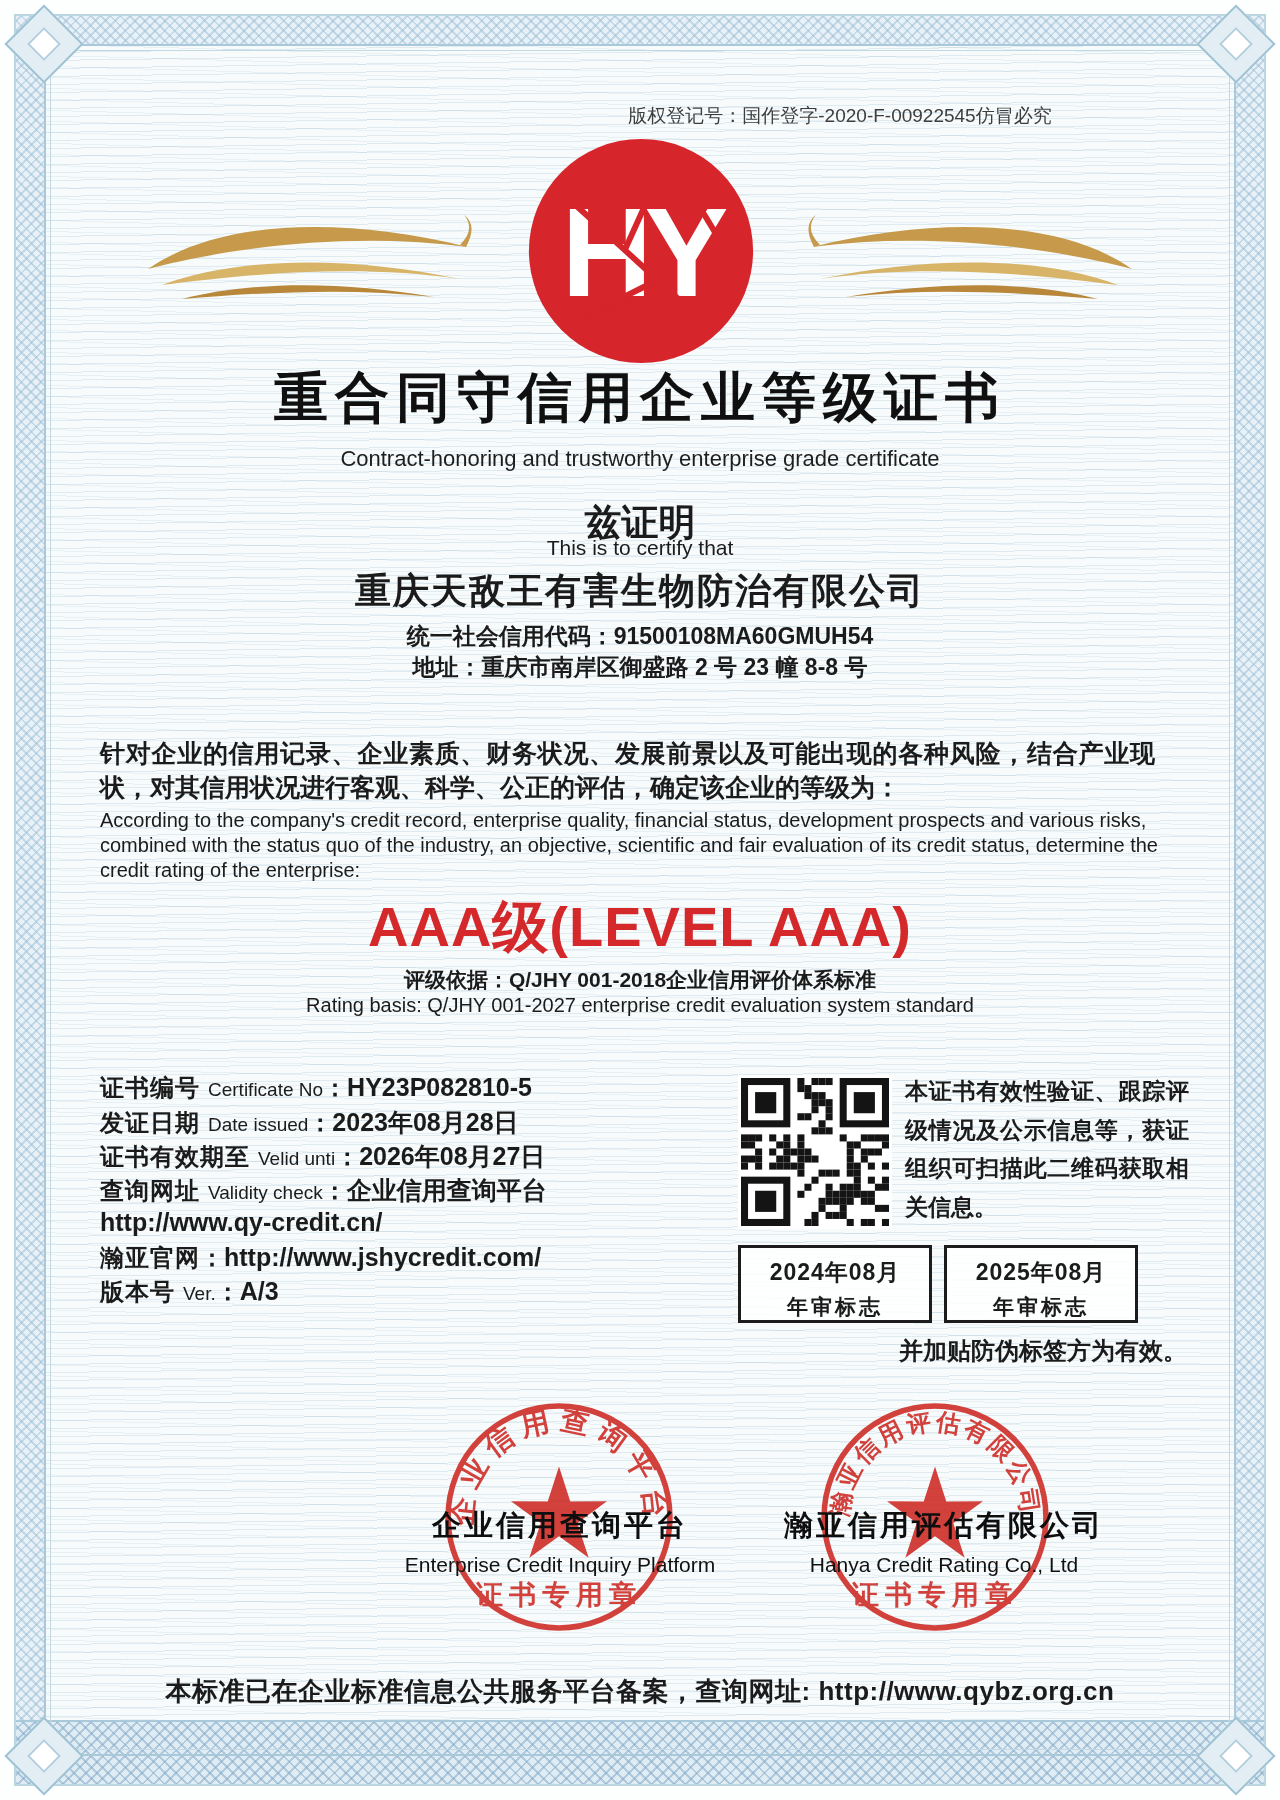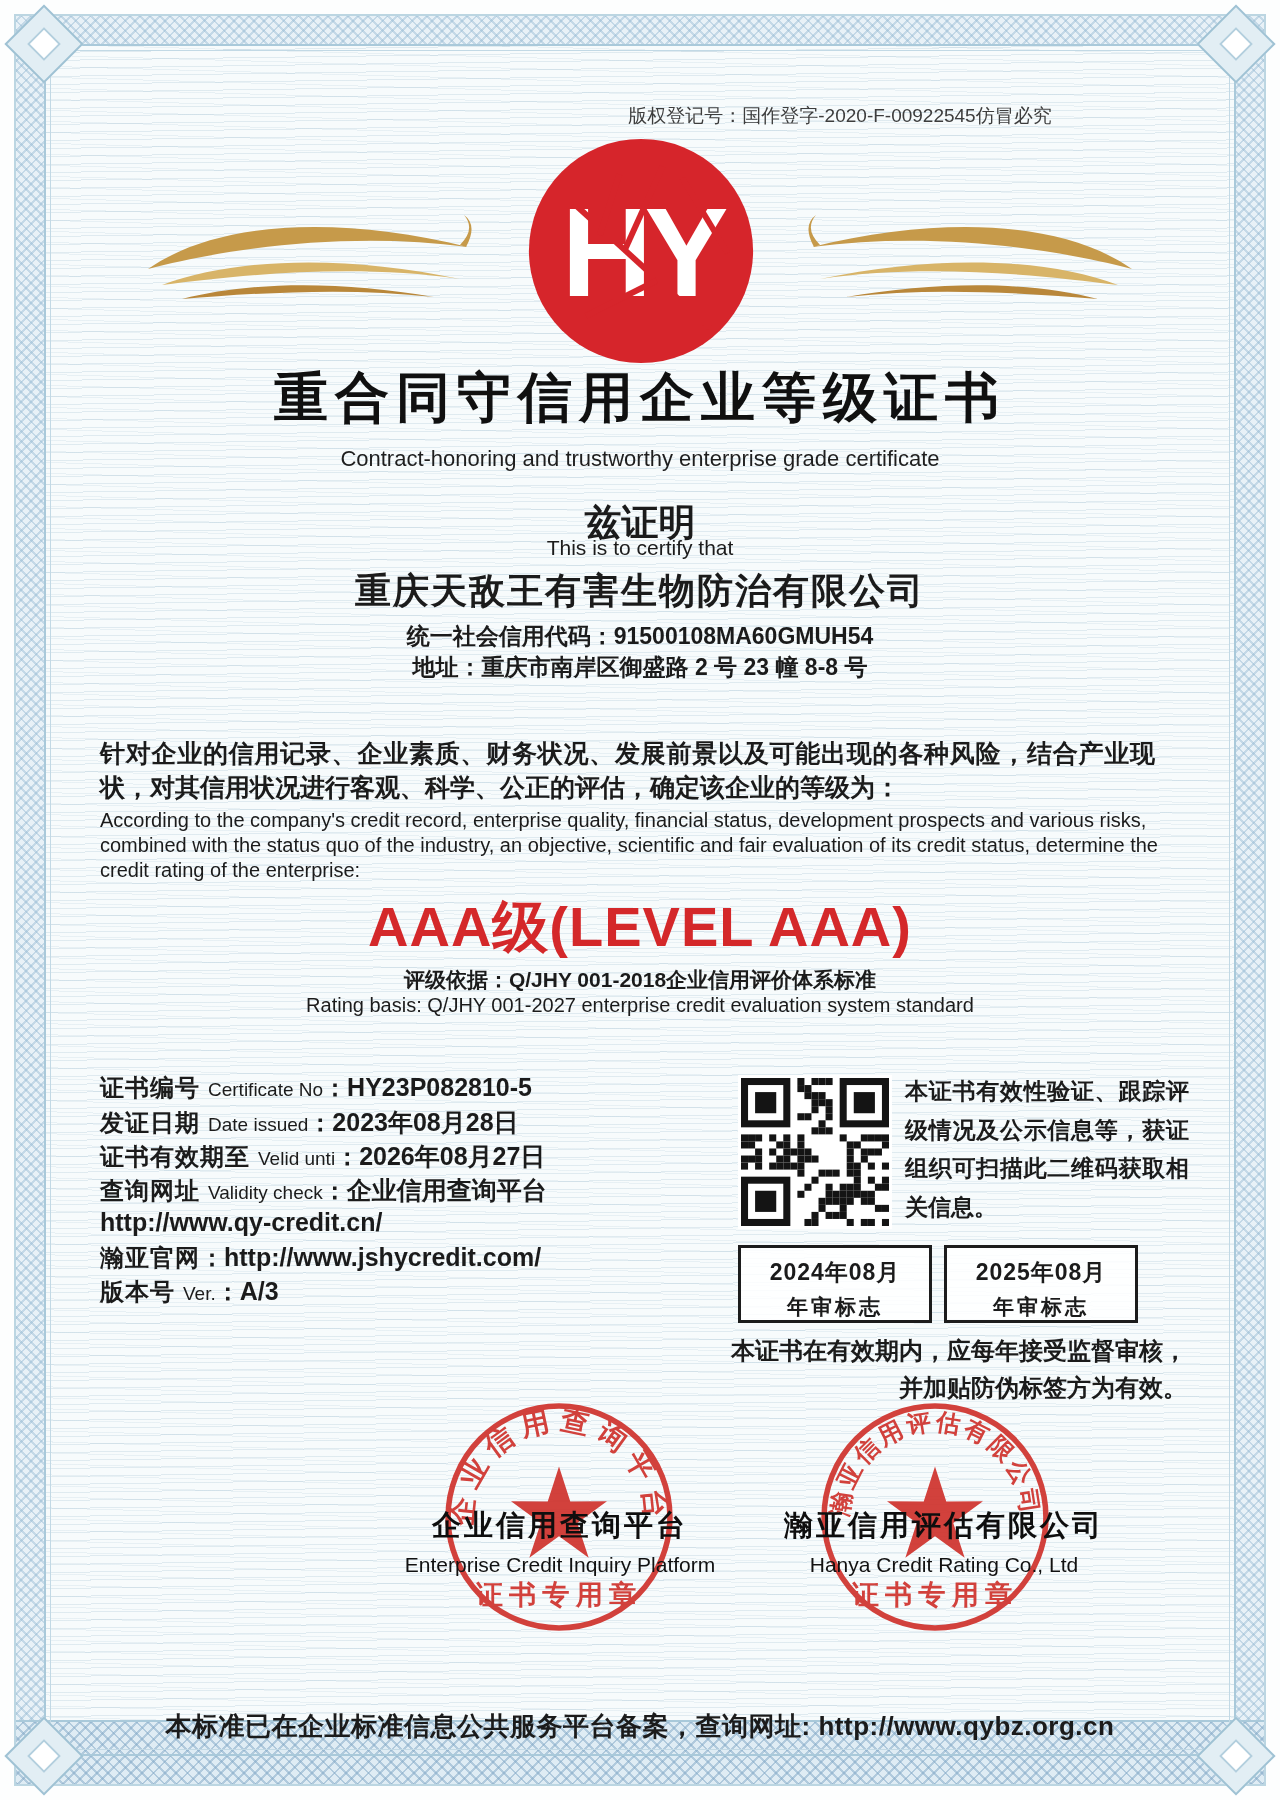--- a/index.html
+++ b/index.html
@@ -81,21 +81,21 @@
   .review-label{font-size:21px;font-weight:600;letter-spacing:3px;margin-top:5px;}
   .supervision{top:1332px;left:650px;width:537px;text-align:right;font-size:24px;font-weight:600;line-height:37px;}
   .stamp{position:absolute;width:242px;height:242px;z-index:4;opacity:.92;}
   .stamp.s0{top:1396px;left:438px;}
   .stamp.s1{top:1396px;left:814px;}
   .org{position:absolute;z-index:6;text-align:center;}
   .org.o0{top:1506px;left:344px;width:432px;}
   .org.o1{top:1506px;left:728px;width:432px;}
   .org-zh{font-size:29px;font-weight:bold;letter-spacing:3px;color:#0e0e0e;}
   .org-en{font-size:21px;margin-top:7px;color:#111;}
-  .footer-note{top:1674px;font-size:26px;font-weight:bold;letter-spacing:.5px;margin-top:35px;}
+  .footer-note{top:1674px;font-size:26px;font-weight:bold;letter-spacing:.5px;}
 </style>
 </head>
 <body>
 
 <div class="page">
 
   <div class="frame-band"></div>
   <div class="frame-inner"></div>
   <div class="bottom-band"></div>
   <div class="frame-line1"></div>
@@ -325,21 +325,20 @@
       <div class="review-month">2024年08月</div>
       <div class="review-label">年审标志</div>
     </div>
     <div class="review-box">
       <div class="review-month">2025年08月</div>
       <div class="review-label">年审标志</div>
     </div>
   </div>
 
   <div class="abs supervision">
-    <div>本证书在有效期内，应每年接受监督审核，</div>
     <div>并加贴防伪标签方为有效。</div>
   </div>
 
   <svg class="stamp s0" viewBox="0 0 240 240">
     <defs>
         <path id="arc0" d="M 34 120 A 86 86 0 0 1 206 120"></path>
       </defs>
     <circle cx="120" cy="120" r="110" fill="none" stroke="#cf322c" stroke-width="5.5"></circle>
     <text font-size="28" fill="#cf322c" font-weight="bold" style="letter-spacing:8px">
       <textPath href="#arc0" startOffset="50%" text-anchor="middle">企业信用查询平台</textPath>

